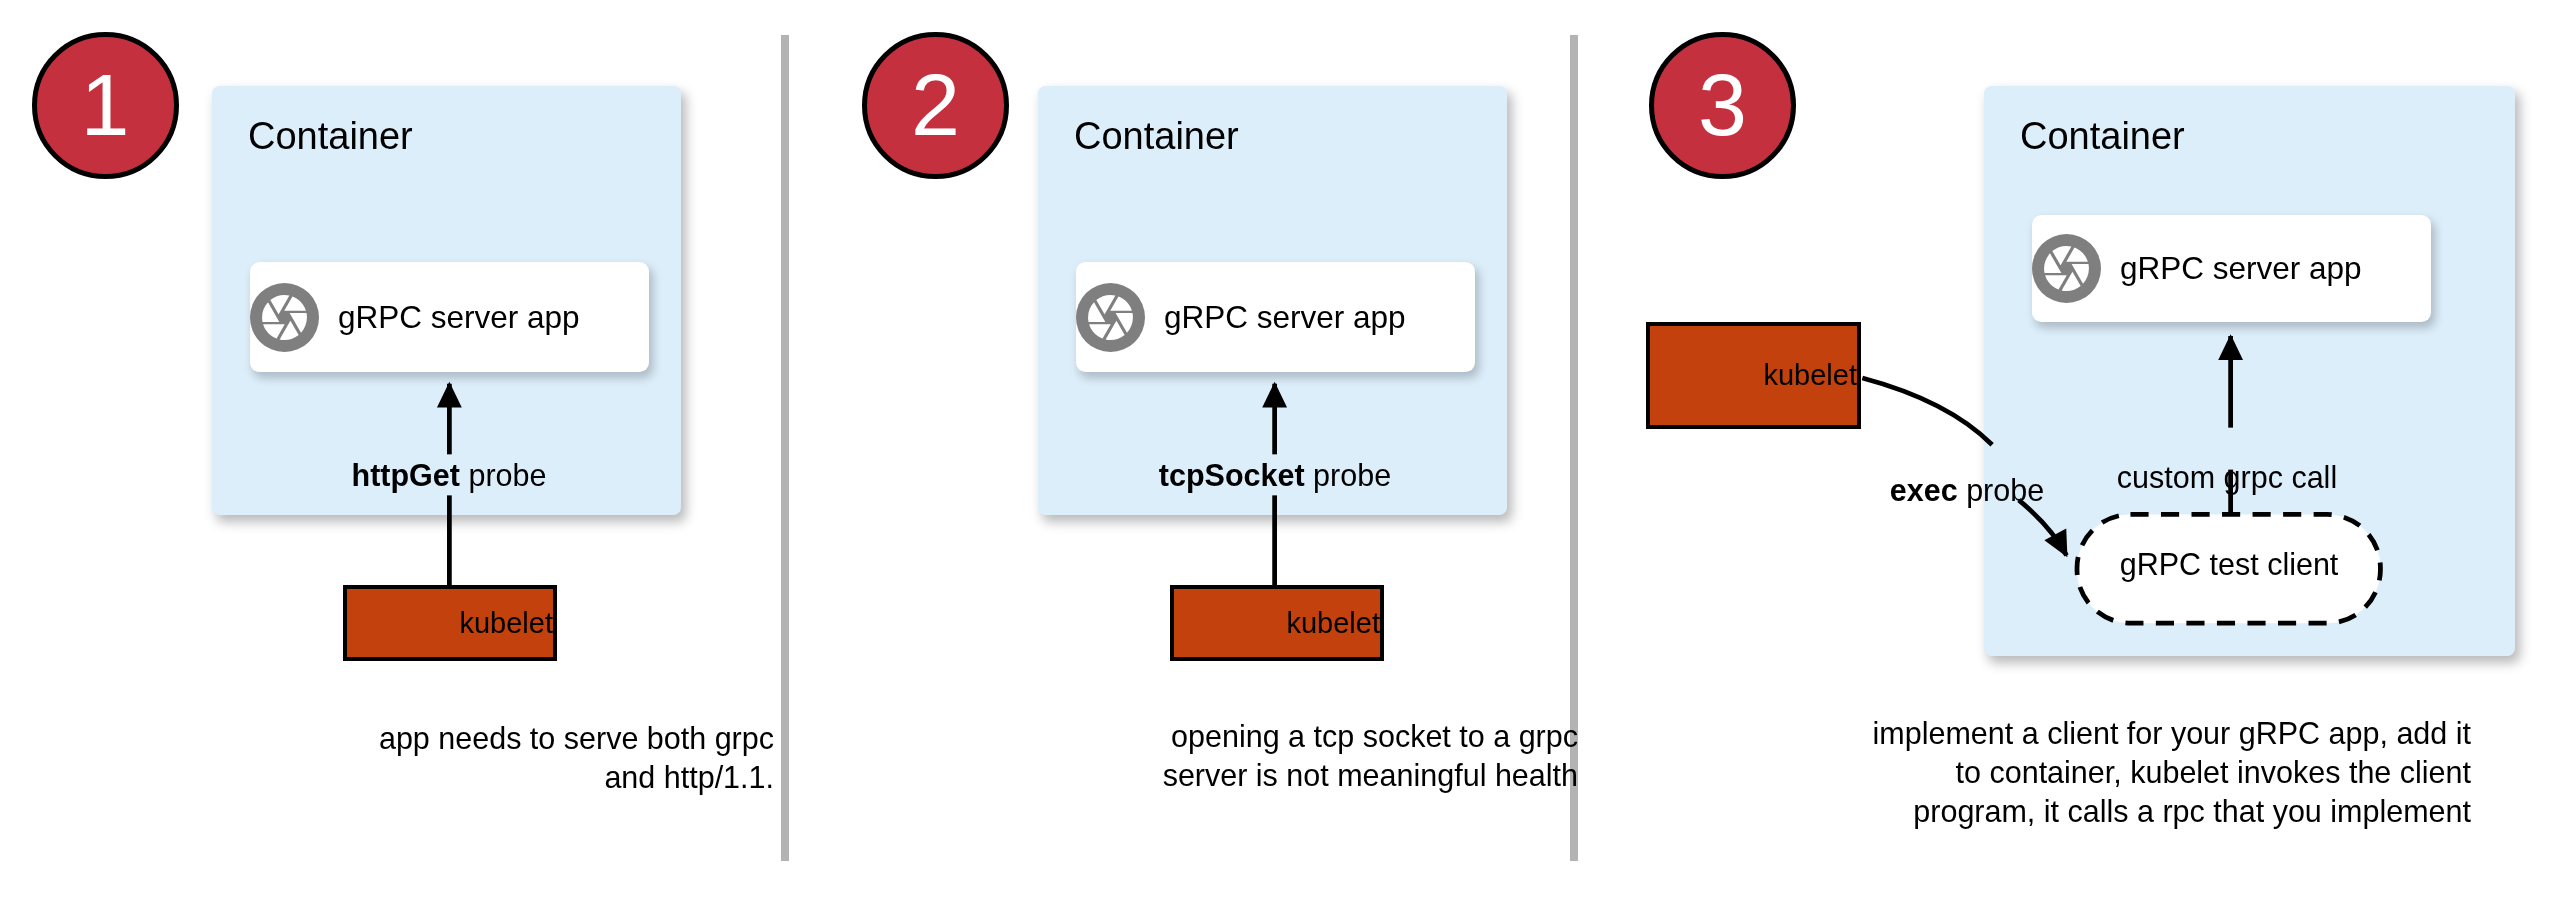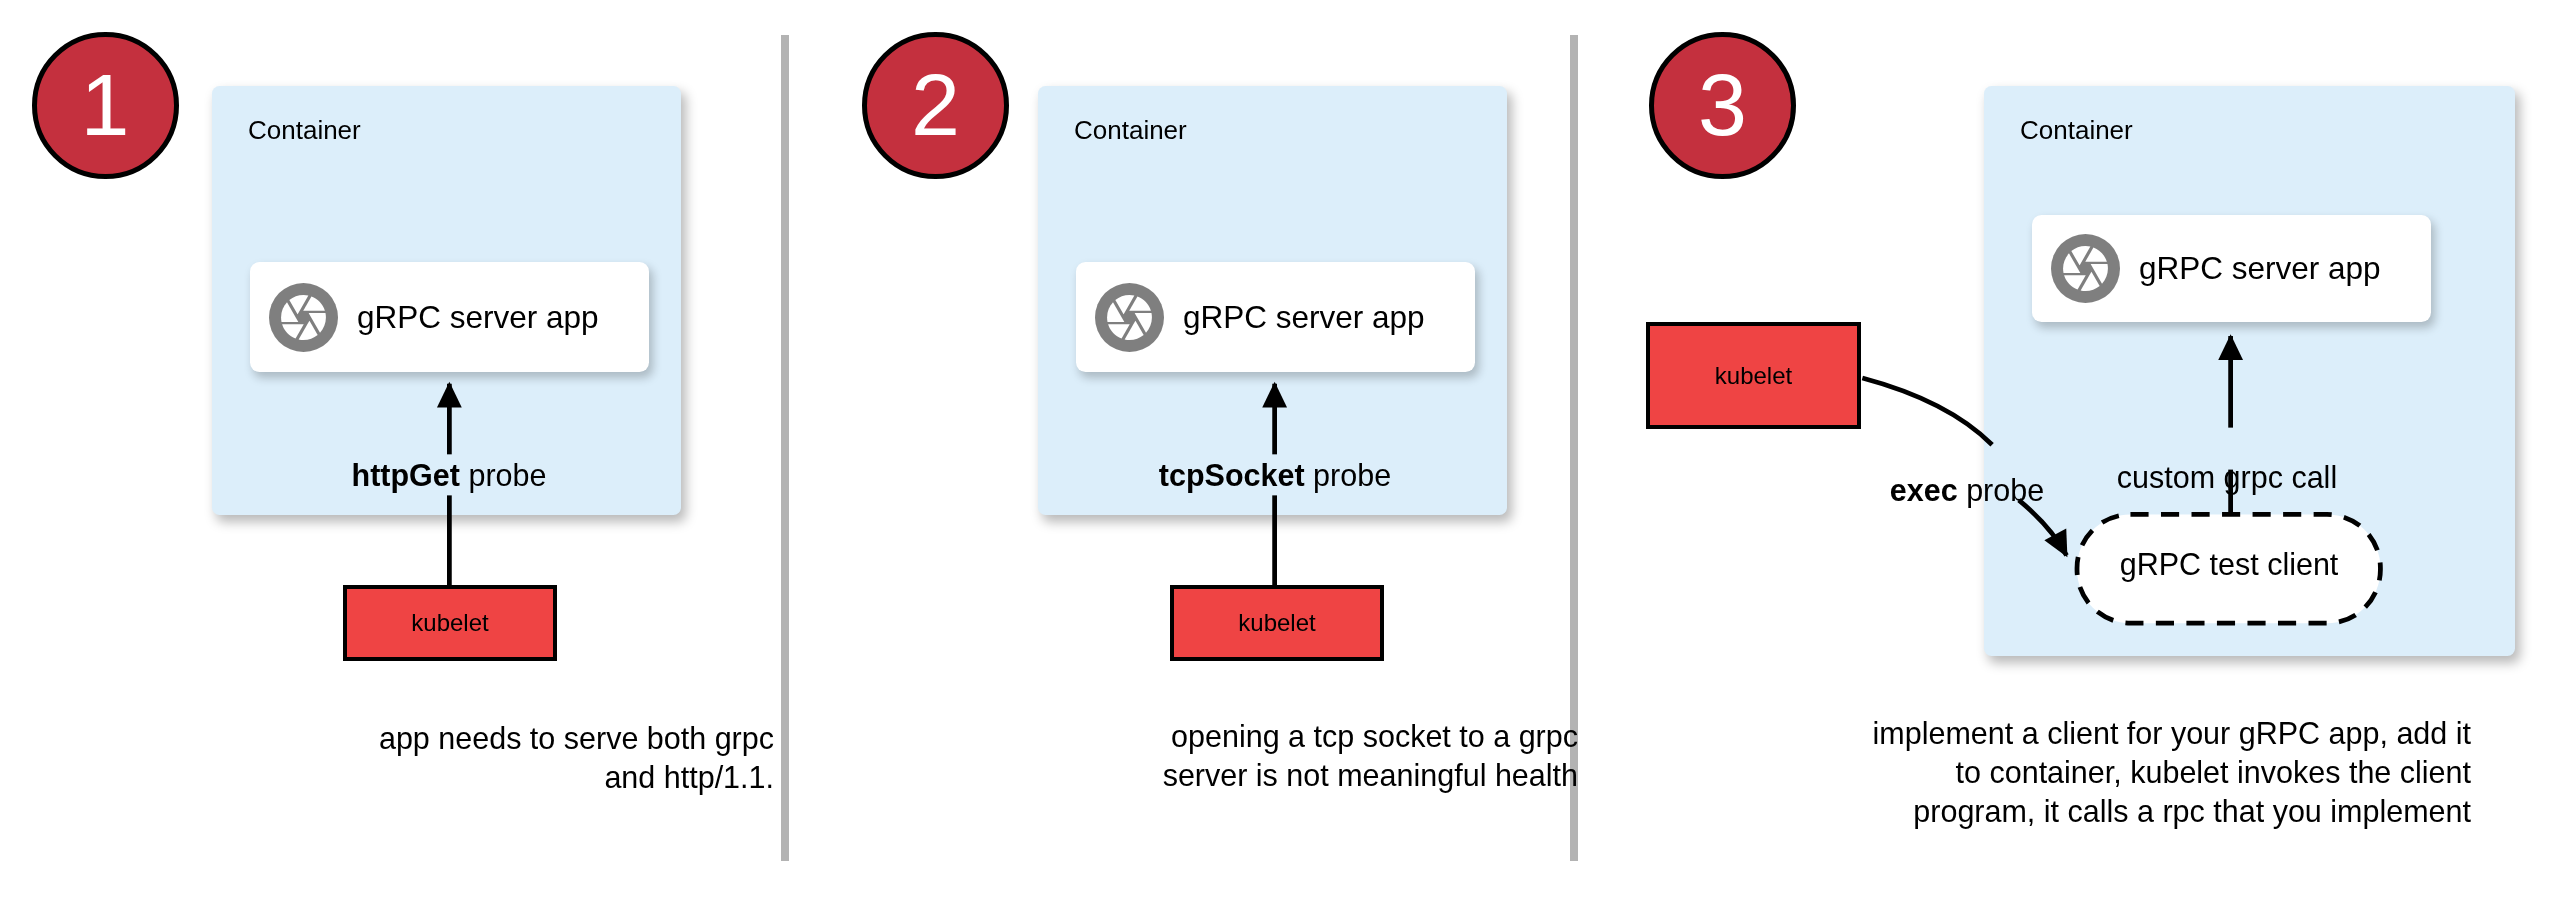--- a/index.html
+++ b/index.html
@@ -12,34 +12,34 @@
          display:flex;align-items:center;justify-content:center;
          color:#fff;font-size:88px;line-height:1;z-index:3;}
   .b1{left:31.5px;top:31.5px;} .b2{left:862px;top:31.5px;} .b3{left:1649px;top:31.5px;}
 
   
   .containerbox{position:absolute;background:#dceefa;border-radius:7.6px;
                 box-shadow:4.8px 6.7px 11.4px rgba(0,0,0,.28);z-index:1;}
   .c1{left:212px;top:86px;width:469px;height:429px;}
   .c2{left:1038px;top:86px;width:469px;height:429px;}
   .c3{left:1984px;top:86px;width:531px;height:570px;}
-  .container-label{position:absolute;left:36px;top:29px;font-size:26px;}
+  .container-label{position:absolute;left:36px;top:29px;font-size:38px;}
 
   
   .appbox{position:absolute;background:#fff;border-radius:9.5px;
           box-shadow:3.8px 5.7px 9.5px rgba(0,0,0,.22);display:flex;align-items:center;
-          padding-left:19px;gap:19px;box-sizing:border-box;z-index:3;font-size:31.5px;}
+          gap:19px;box-sizing:border-box;z-index:3;font-size:31.5px;}
   .a1{left:250px;top:262px;width:399px;height:110px;}
   .a2{left:1076px;top:262px;width:399px;height:110px;}
   .a3{left:2032px;top:215px;width:399px;height:107px;}
   .appbox svg{flex:0 0 auto;}
 
   
-  .kubelet{position:absolute;background:#ef4444;border:4.8px solid #000;box-sizing:border-box;
-           display:flex;align-items:center;justify-content:center;font-size:24px;z-index:3;}
+  .kubelet{position:absolute;background:#c2410c;border:4.8px solid #000;box-sizing:border-box;
+           display:flex;align-items:center;justify-content:flex-end;font-size:29px;z-index:3;}
   .k1{left:343px;top:585px;width:214px;height:76px;}
   .k2{left:1170px;top:585px;width:214px;height:76px;}
   .k3{left:1646px;top:322px;width:215px;height:107px;}
 
   
   .flabel{position:absolute;transform:translateX(-50%);white-space:nowrap;
           font-size:30.5px;z-index:3;}
   .flabel b{font-weight:bold;}
   .pl1{left:449px;top:458px;} .pl2{left:1275px;top:458px;text-align:center;}
   .pl3{left:1967px;top:455px;margin-top:18px;} .customcall{left:2227px;top:432px;margin-top:28px;}

